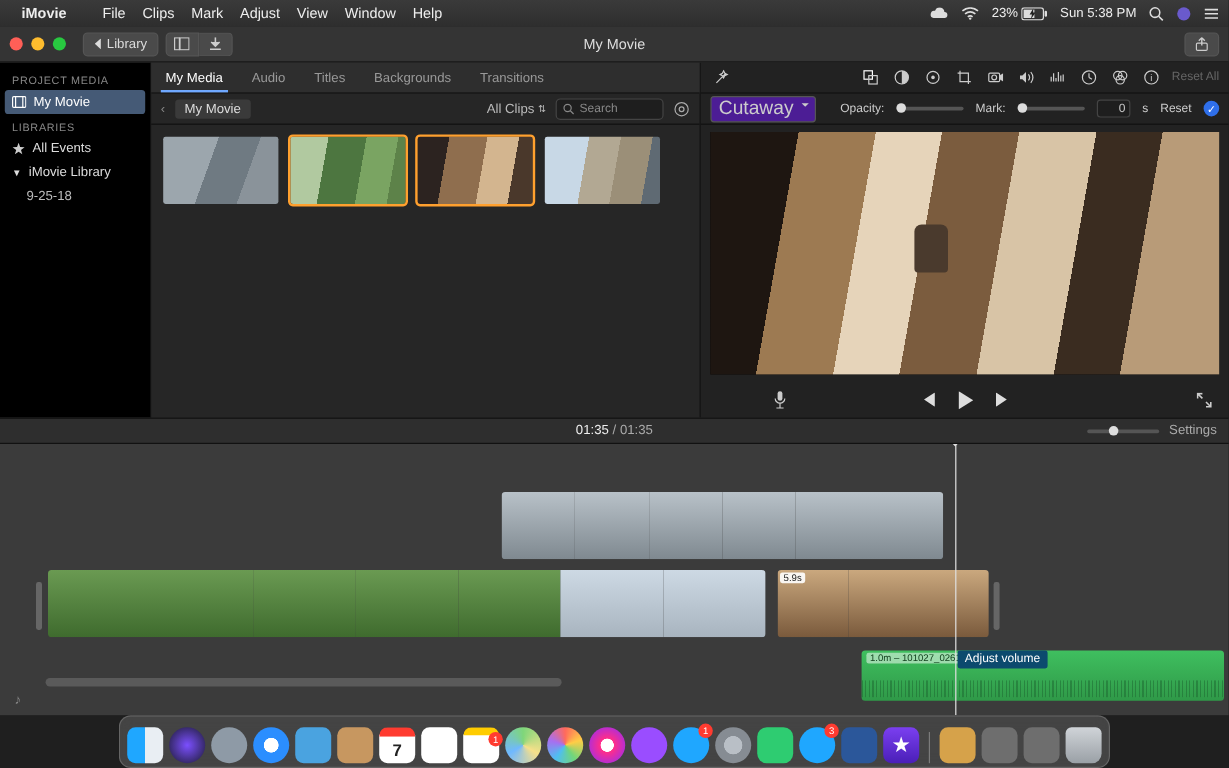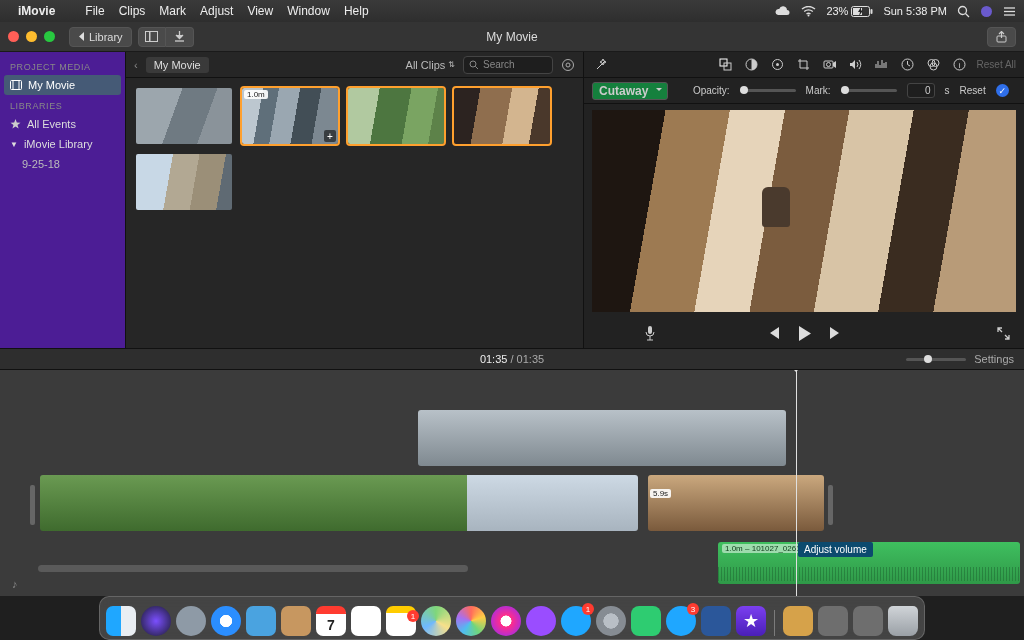--- a/index.html
+++ b/index.html
@@ -22,21 +22,21 @@
 .btn-pill { background: #4a4a4a; border: 1px solid #555; border-radius: 4px; height: 20px; padding: 0 8px; display: flex; align-items: center; gap: 4px; font-size: 11px; color: #ddd; }
 .btn-group { display: flex; gap: 0; margin-left: 6px; }
 .btn-group .seg { background: #4a4a4a; border: 1px solid #555; height: 20px; width: 28px; display: flex; align-items: center; justify-content: center; }
 .btn-group .seg:first-child { border-radius: 4px 0 0 4px; }
 .btn-group .seg:last-child { border-radius: 0 4px 4px 0; border-left: none; }
 .app-title { position: absolute; left: 50%; transform: translateX(-50%); font-size: 12px; color: #ddd; }
 .share-btn { margin-left: auto; }
 
 
 .mid { display: flex; height: 296px; }
-.sidebar { width: 126px; background: #4c1d95; border-right: 1px solid #111; padding-top: 4px; font-size: 11px; }
+.sidebar { width: 126px; background: #000000; border-right: 1px solid #111; padding-top: 4px; font-size: 11px; }
 .sidebar .section-label { color: #888; font-size: 9px; letter-spacing: 0.6px; padding: 6px 10px 3px; }
 .sidebar .item { padding: 4px 10px; display: flex; align-items: center; gap: 6px; color: #ddd; }
 .sidebar .item.selected { background: #455a76; color: #fff; border-radius: 3px; margin: 0 4px; padding: 4px 6px; }
 .sidebar .sub { padding-left: 22px; color: #bbb; }
 
 .browser { flex: 1; background: #262626; display: flex; flex-direction: column; border-right: 1px solid #111; }
 .browser-tabs { height: 26px; display: flex; align-items: center; border-bottom: 1px solid #111; background: #2e2e2e; font-size: 11px; }
 .browser-tabs .tab { padding: 0 12px; height: 100%; display: flex; align-items: center; color: #999; position: relative; }
 .browser-tabs .tab.active { color: #fff; }
 .browser-tabs .tab.active::after { content: ""; position: absolute; bottom: 0; left: 8px; right: 8px; height: 2px; background: #6fa8ff; }
@@ -55,21 +55,21 @@
 .clip3 { background: linear-gradient(100deg,#b1c9a0 0 30%,#4d7640 30% 60%,#7aa462 60% 85%,#5d8249 85%); }
 .clip4 { background: linear-gradient(100deg,#2c2320 0 25%,#8f6e4e 25% 55%,#d3b58f 55% 80%,#4a382b 80%); }
 .clip5 { background: linear-gradient(100deg,#c8d8e6 0 35%,#b2a893 35% 60%,#9b8f78 60% 85%,#5f6a73 85%); }
 
 .viewer { width: 440px; background: #222; display: flex; flex-direction: column; }
 .viewer-toolbar { height: 26px; display: flex; align-items: center; padding: 0 8px; gap: 8px; border-bottom: 1px solid #111; font-size: 10px; color: #aaa; }
 .viewer-toolbar .tool-ico { width: 18px; height: 18px; display: flex; align-items: center; justify-content: center; color: #ccc; }
 .viewer-toolbar .magic { margin-right: auto; }
 .viewer-toolbar .reset { color: #666; font-size: 10px; }
 .inspector-row { height: 26px; display: flex; align-items: center; padding: 0 8px; gap: 10px; font-size: 10px; color: #ccc; border-bottom: 1px solid #111; }
-.inspector-row .dd { background: #15803d; border: 1px solid #555; border-radius: 3px; padding: 1px 18px 1px 6px; font-size: 12px; position: relative; min-width: 76px; font-weight: bold; }
+.inspector-row .dd { background: #4c1d95; border: 1px solid #555; border-radius: 3px; padding: 1px 18px 1px 6px; font-size: 16px; position: relative; min-width: 76px; }
 .inspector-row .dd::after { content: ""; position: absolute; right: 5px; top: 5px; border: 3px solid transparent; border-top-color: #ccc; }
 .inspector-row .slider { width: 56px; height: 3px; background: #555; border-radius: 2px; position: relative; }
 .inspector-row .slider::after { content: ""; position: absolute; width: 8px; height: 8px; background: #ddd; border-radius: 50%; top: -3px; left: 0; }
 .inspector-row .numbox { background: #1e1e1e; border: 1px solid #444; width: 28px; text-align: right; padding: 1px 3px; border-radius: 3px; }
 .inspector-row .check { width: 13px; height: 13px; border-radius: 50%; background: #2f6fea; display: flex; align-items: center; justify-content: center; color: #fff; font-size: 9px; }
 .preview { flex: 1; margin: 6px 8px; background: #000; display: flex; align-items: center; justify-content: center; position: relative; }
 .preview-img { width: 100%; height: 100%; background:
   linear-gradient(100deg, #1e1611 0 16%, #9d7a52 16% 30%, #e6d4ba 30% 42%, #7b5c3e 42% 56%, #d8c4a6 56% 70%, #3a2c20 70% 82%, #b89b78 82% 100%);
   position: relative; }
 .preview-img::after { content: ""; position: absolute; left: 40%; top: 38%; width: 28px; height: 40px; background: #4a3a2d; border-radius: 6px 6px 3px 3px; }
@@ -224,20 +224,27 @@
       <span>All Events</span>
     </div>
     <div class="item">
       <span style="font-size:8px;">▼</span>
       <span>iMovie Library</span>
     </div>
     <div class="item sub">9-25-18</div>
   </div>
 
   <div class="browser">
+    <div class="browser-tabs">
+      <div class="tab active">My Media</div>
+      <div class="tab">Audio</div>
+      <div class="tab">Titles</div>
+      <div class="tab">Backgrounds</div>
+      <div class="tab">Transitions</div>
+    </div>
     <div class="browser-header">
       <span style="color:#888;">‹</span>
       <span class="crumb">My Movie</span>
       <span class="fill"></span>
       <span class="clips-dd">
         <span>All Clips</span>
         <span style="font-size:8px;">⇅</span>
       </span>
       <div class="search">
         <svg width="10" height="10" viewBox="0 0 10 10">
@@ -248,24 +255,20 @@
       </div>
       <span>
         <svg width="14" height="14" viewBox="0 0 14 14">
             <circle cx="7" cy="7" r="5.5" fill="none" stroke="#aaa"></circle>
             <circle cx="7" cy="7" r="2" fill="none" stroke="#aaa"></circle>
           </svg>
       </span>
     </div>
     <div class="clip-grid">
       <div class="clip clip1"></div>
-      <div class="clip clip2 sel">
-        <span class="badge">1.0m</span>
-        <span class="add">+</span>
-      </div>
       <div class="clip clip3 sel"></div>
       <div class="clip clip4 sel"></div>
       <div class="clip clip5"></div>
     </div>
   </div>
 
   <div class="viewer">
     <div class="viewer-toolbar">
       <span class="tool-ico magic">
         <svg width="14" height="14" viewBox="0 0 14 14">
@@ -407,21 +410,21 @@
   <div class="tl-clip blue-line" style="left:40px; top:105px; width:598px;">
     <div class="frame f-green"></div>
       <div class="frame f-green"></div>
       <div class="frame f-green"></div>
       <div class="frame f-green"></div>
       <div class="frame f-green"></div>
       <div class="frame f-sky"></div>
       <div class="frame f-sky"></div>
   </div>
   <div class="tl-clip blue-line" style="left:648px; top:105px; width:176px;">
-    <span class="badge" style="position:absolute;top:14px;left:2px;background:rgba(255,255,255,0.9);color:#222;font-size:8px;padding:0 3px;border-radius:2px;">5.9s</span>
+    <span class="badge" style="position:absolute;top:2px;left:2px;background:rgba(255,255,255,0.9);color:#222;font-size:8px;padding:0 3px;border-radius:2px;">5.9s</span>
     <div class="frame f-cafe"></div>
       <div class="frame f-cafe"></div>
       <div class="frame f-cafe"></div>
   </div>
   <div class="tl-handle" style="left:828px; top:115px;"></div>
 
   <div class="audio-clip" style="left:718px; top:172px; width:302px; height:42px;">
     <span class="lbl">1.0m – 101027_0261</span>
     <div class="wave"></div>
   </div>

